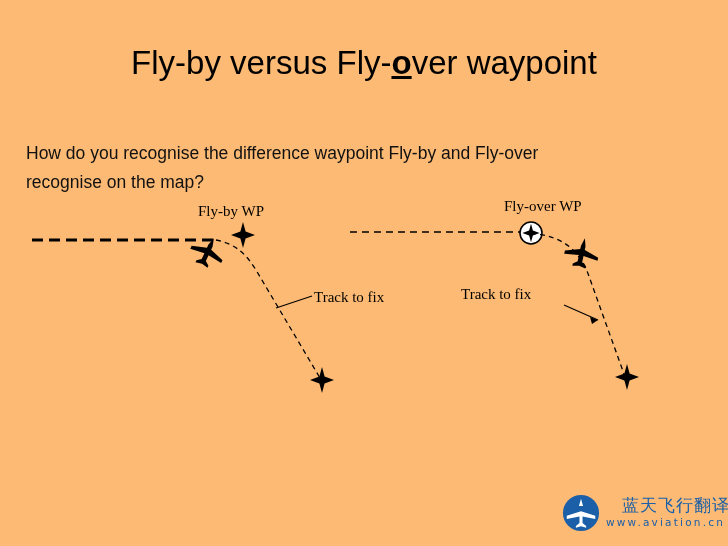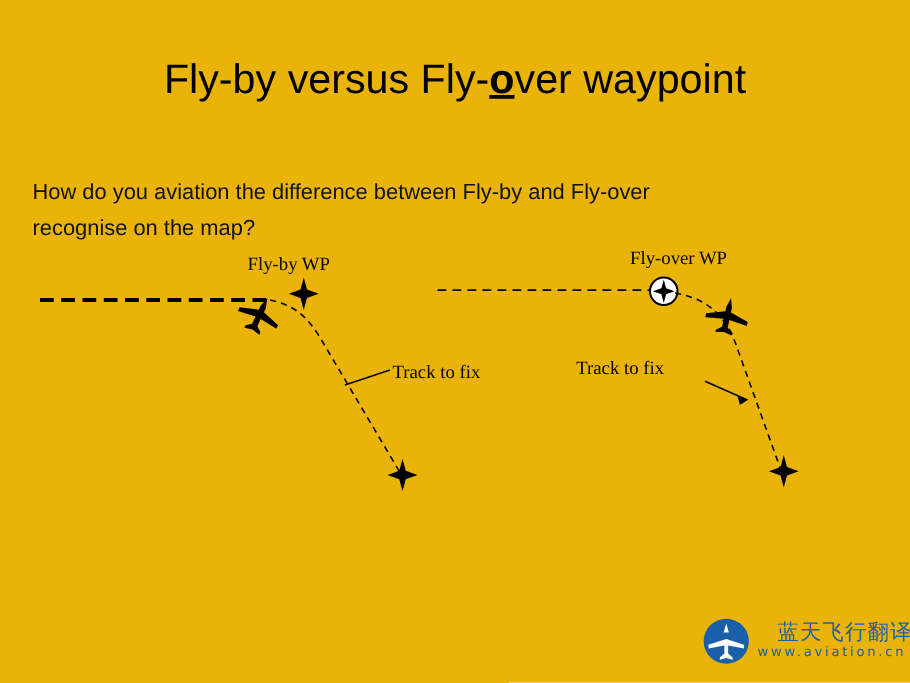--- a/index.html
+++ b/index.html
@@ -12,21 +12,21 @@
     background: #ffffff;
     font-family: "Liberation Sans", sans-serif;
     overflow: hidden;
     position: relative;
   }
   .slide {
     position: absolute;
     left: 0; top: 0;
     width: 728px;
     height: 546px;
-    background: #eab308;
+    background: #fdba74;
   }
   .slide-title {
     position: absolute;
     left: 0;
     top: 44px;
     width: 728px;
     text-align: center;
     font-size: 33px;
     font-weight: 400;
     color: #000000;
@@ -101,21 +101,21 @@
 </head>
 <body>
 
 <div class="slide">
 
   <div class="slide-title">
     <span>Fly-by versus Fly-</span><u>o</u><span>ver waypoint</span>
   </div>
 
   <div class="body-text">
-    <div>How do you aviation the difference between Fly-by and Fly-over</div>
+    <div>How do you recognise the difference waypoint Fly-by and Fly-over</div>
     <div>recognise on the map?</div>
   </div>
 
   <div class="diagram">
     <svg width="688" height="220" viewBox="0 0 688 220" xmlns="http://www.w3.org/2000/svg">
       <defs>
         <g id="star4">
           <path d="M0,-13 L2.6,-3.4 L12,0 L2.6,3.4 L0,13 L-2.6,3.4 L-12,0 L-2.6,-3.4 Z" fill="#000000"></path>
         </g>
         <g id="plane">

